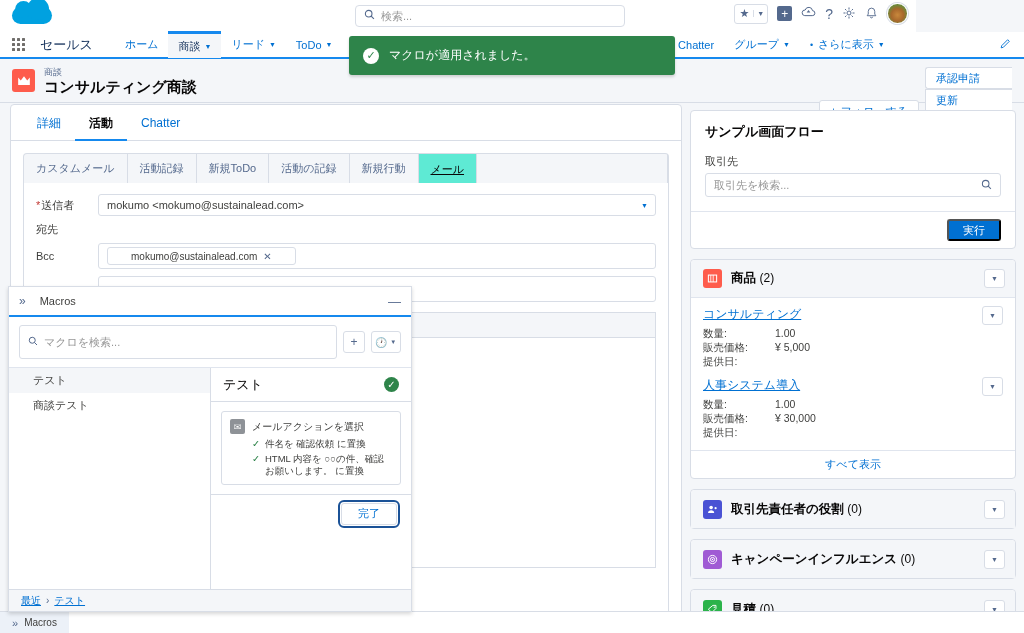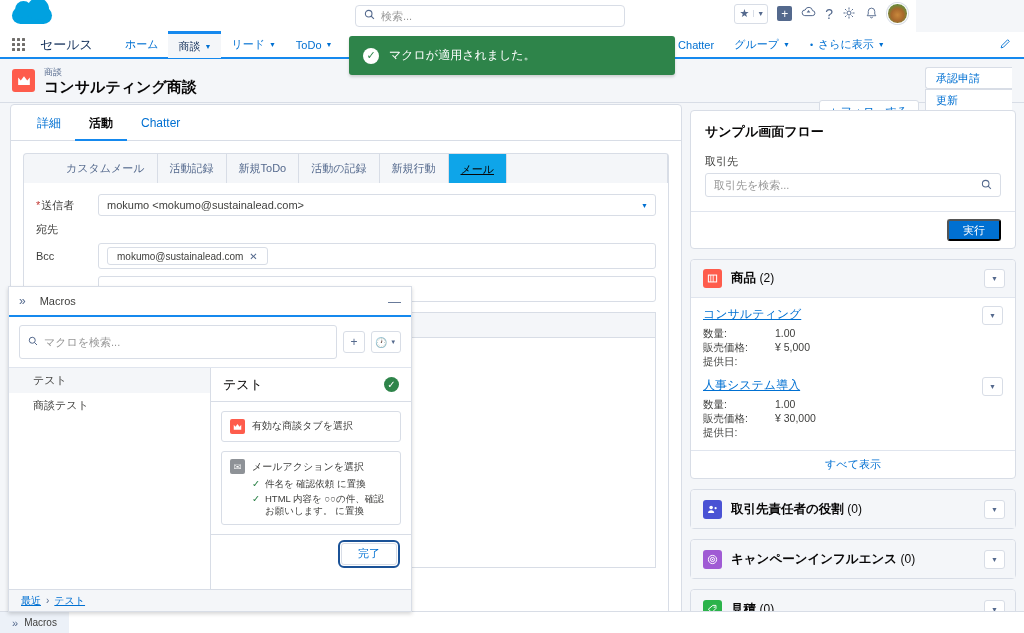--- a/index.html
+++ b/index.html
@@ -126,47 +126,46 @@
   .rec-tab {
     padding: 0 14px; height: 36px; display: flex; align-items: center;
     font-size: 12px; color: #0070d2; cursor: pointer;
   }
   .rec-tab.active { color: #080707; font-weight: bold; box-shadow: inset 0 -2px 0 #1589ee; }
 
   .action-tabs {
     display: flex; margin: 12px 12px 0 12px; border: 1px solid #d8dde6;
     border-bottom: none; border-radius: 4px 4px 0 0; background: #f4f6f9; height: 30px;
     position: relative;
-    padding-left: 30px;
   }
   .act-tab {
     padding: 0 12px; height: 29px; display: flex; align-items: center; font-size: 11px;
     color: #54698d; cursor: pointer; border-right: 1px solid #d8dde6;
   }
-  .act-tab.active { background: #0ea5e9; color: #080707; height: 30px; text-decoration: underline; }
+  .act-tab.active { background: #5eead4; color: #080707; height: 30px; text-decoration: underline; }
   .act-tab-rest { flex: 1; }
 
   .compose {
     margin: 0 12px; border: 1px solid #d8dde6; border-top: none; background: #fff;
     height: 452px; position: relative; padding-top: 8px;
   }
   .field-row { display: flex; align-items: center; padding: 3px 12px; }
   .field-label { width: 62px; font-size: 11px; color: #3e3e3c; flex-shrink: 0; }
   .req { color: #c23934; margin-right: 1px; }
   .field-ctl {
     flex: 1; height: 22px; border: 1px solid #d8dde6; border-radius: 3px; background: #fff;
     display: flex; align-items: center; padding: 0 8px; font-size: 11px; color: #3e3e3c;
     position: relative;
   }
   .field-ctl.tall { height: 26px; }
   .caret-blue { position: absolute; right: 7px; font-size: 7px; color: #0070d2; }
   .cc-link { position: absolute; right: 8px; font-size: 11px; color: #0070d2; cursor: pointer; }
   .pill {
     display: inline-flex; align-items: center; gap: 6px; border: 1px solid #d8dde6;
-    border-radius: 3px; background: #fff; height: 18px; padding: 0 9px; font-size: 10px; color: #3e3e3c;
+    border-radius: 3px; background: #fff; height: 18px; padding: 0 23px; font-size: 10px; color: #3e3e3c;
   }
   .pill .x { font-size: 10px; color: #54698d; cursor: pointer; }
   .subject-row { padding: 4px 12px; }
   .body-toolbar {
     margin: 6px 12px 0 12px; border: 1px solid #d8dde6; background: #f4f6f9;
     height: 26px; display: flex; align-items: center; padding: 0 6px; gap: 6px;
   }
   .tb-btn {
     width: 19px; height: 19px; border: 1px solid #d8dde6; background: #fff; border-radius: 2px;
     display: flex; align-items: center; justify-content: center; font-size: 10px; color: #54698d;
@@ -550,30 +549,20 @@
         <div class="mp-list-item">商談テスト</div>
       </div>
       <div class="mp-detail">
         <div class="mp-detail-head">
           <span class="mp-detail-title">テスト</span>
           <span class="mp-detail-chk">✓</span>
         </div>
         <div class="mp-steps">
           <div class="step">
             <div class="step-head">
-              <span class="step-ico opp">
-                <svg width="9" height="8" viewBox="0 0 24 20">
-                    <path d="M2 4l4.5 5L12 2l5.5 7L22 4v13H2z" fill="#fff"></path>
-                  </svg>
-              </span>
-              <span class="step-label">有効な商談タブを選択</span>
-            </div>
-          </div>
-          <div class="step">
-            <div class="step-head">
               <span class="step-ico mail">✉</span>
               <div>
                 <span class="step-label">メールアクションを選択</span>
                 <div class="substeps">
                   <div class="substep">
                     <span class="sc">✓</span>
                     <span>件名を 確認依頼 に置換</span>
                   </div>
                   <div class="substep">
                     <span class="sc">✓</span>

